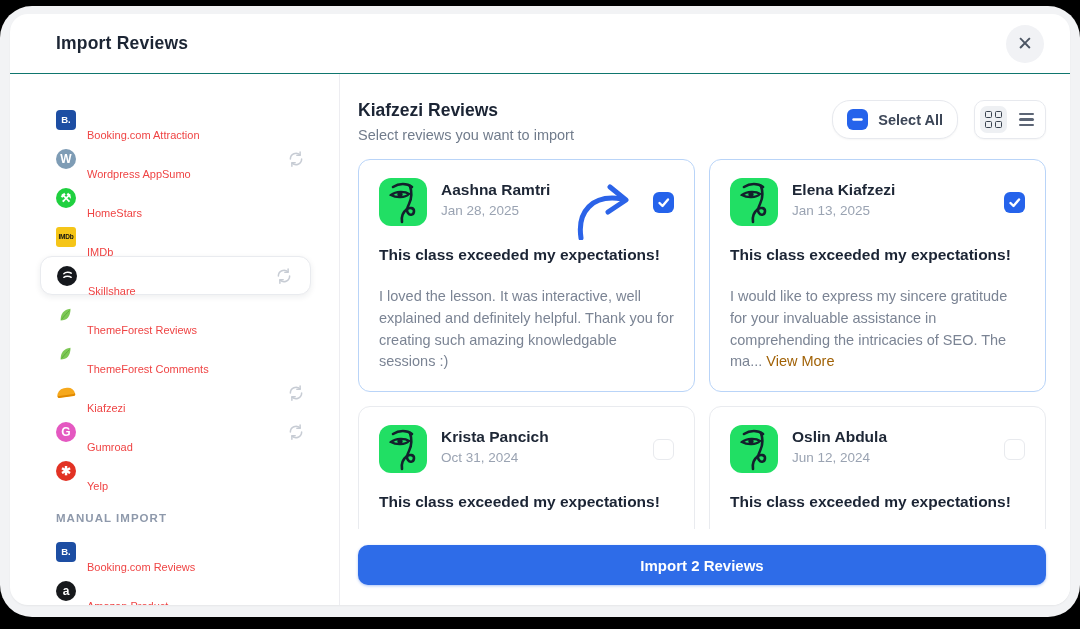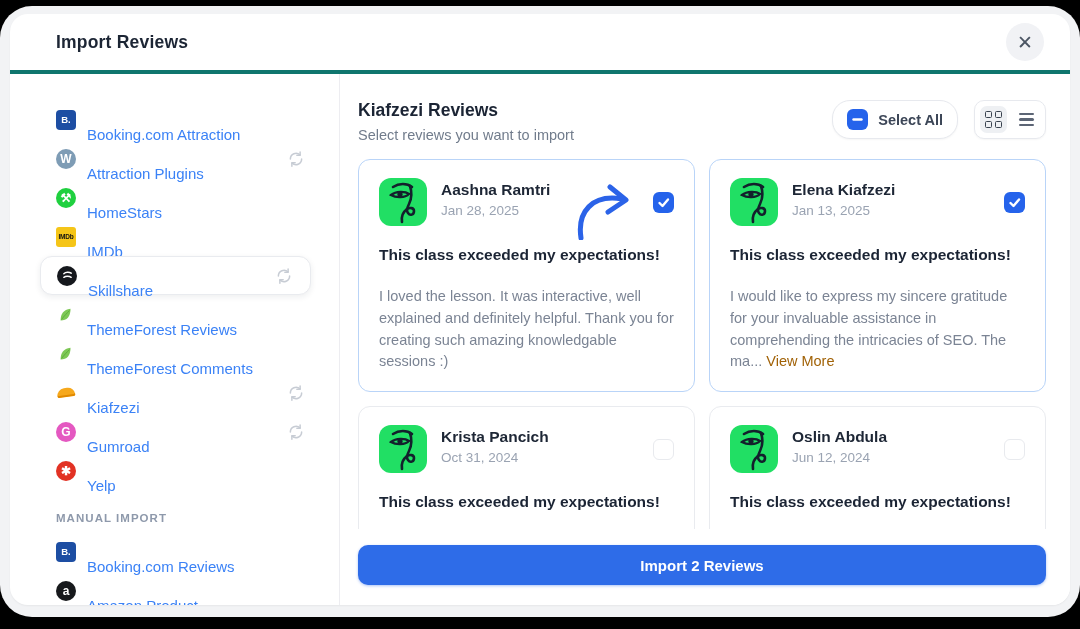--- a/index.html
+++ b/index.html
@@ -3,30 +3,30 @@
 <meta charset="utf-8">
 <style>
   * { margin:0; padding:0; box-sizing:border-box; }
   html,body { width:1080px; height:629px; }
   body { background:#000; font-family:"Liberation Sans", sans-serif; position:relative; overflow:hidden; }
 
   .modal { position:absolute; left:0; right:0; top:6px; bottom:12px; background:#f2f3f5; border-radius:32px; }
   .panel { position:absolute; left:10px; right:10px; top:8px; bottom:12px; background:#fff; border-radius:18px; display:flex; flex-direction:column; overflow:hidden; box-shadow:0 1px 2px rgba(0,0,0,.05); }
 
   
-  .hdr { height:60px; flex:0 0 60px; display:flex; align-items:center; justify-content:space-between; padding:0 26px 0 46px; border-bottom:4px solid #0f766e; }
+  .hdr { height:60px; flex:0 0 60px; display:flex; align-items:center; justify-content:space-between; padding:0 26px 0 46px; border-bottom:1px solid #0f766e; }
   .hdr-title { font-size:17.5px; font-weight:700; color:#1c2534; letter-spacing:.2px; }
   .close-btn { width:38px; height:38px; border-radius:50%; background:#f1f2f5; display:flex; align-items:center; justify-content:center; color:#4b5563; font-size:19px; cursor:pointer; line-height:1; }
 
   .body { flex:1; display:flex; min-height:0; }
 
   
   .sidebar { width:330px; flex:0 0 330px; border-right:1px solid #ededf1; padding:26px 34px 0 46px; overflow:hidden; }
   .side-item { display:flex; align-items:center; gap:11px; height:39px; cursor:pointer; position:relative; }
-  .side-item .lbl { font-size:15px; font-weight:500; color:#3b82f6; flex:1; white-space:nowrap;margin-top:30px; }
+  .side-item .lbl { font-size:11px; font-weight:500; color:#ef4444; flex:1; white-space:nowrap;margin-top:30px; }
   .side-item.selected { background:#fff; border:1px solid #e9ebef; border-radius:12px; box-shadow:0 2px 6px rgba(25,35,55,.08); margin-left:-16px; padding-left:16px; margin-right:-6px; padding-right:17px; }
   .sync { width:18px; height:18px; flex:0 0 18px; opacity:.55; }
   .sync svg { width:18px; height:18px; stroke:#9aa3b2; }
 
   .manual-lbl { margin-top:22px; margin-bottom:8px; font-size:11.5px; font-weight:700; letter-spacing:.09em; color:#8e99ab; }
 
   
   .sicon { width:20px; height:20px; flex:0 0 20px; display:flex; align-items:center; justify-content:center; border-radius:50%; font-weight:700; color:#fff; }
   .i-booking { border-radius:4px; background:#1d4ea3; font-size:9.5px; }
   .i-wordpress { background:#7e9cb5; font-size:12px; }
@@ -120,21 +120,21 @@
 
       <div class="sidebar">
 
         <div class="side-item">
           <span class="sicon i-booking">B.</span>
           <span class="lbl">Booking.com Attraction</span>
         </div>
 
         <div class="side-item">
           <span class="sicon i-wordpress">W</span>
-          <span class="lbl">Attraction Plugins</span>
+          <span class="lbl">Wordpress AppSumo</span>
           <span class="sync"><svg viewBox="0 0 24 24">
                 <use href="#sync-g"></use>
               </svg></span>
         </div>
 
         <div class="side-item">
           <span class="sicon i-homestars">⚒</span>
           <span class="lbl">HomeStars</span>
         </div>
 

